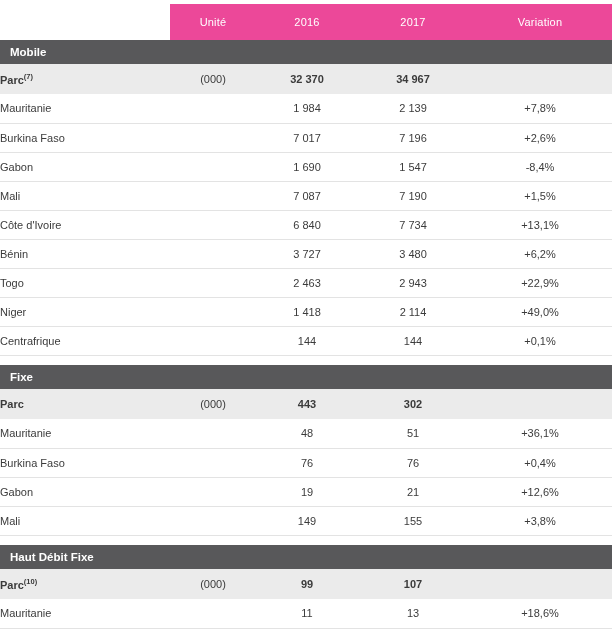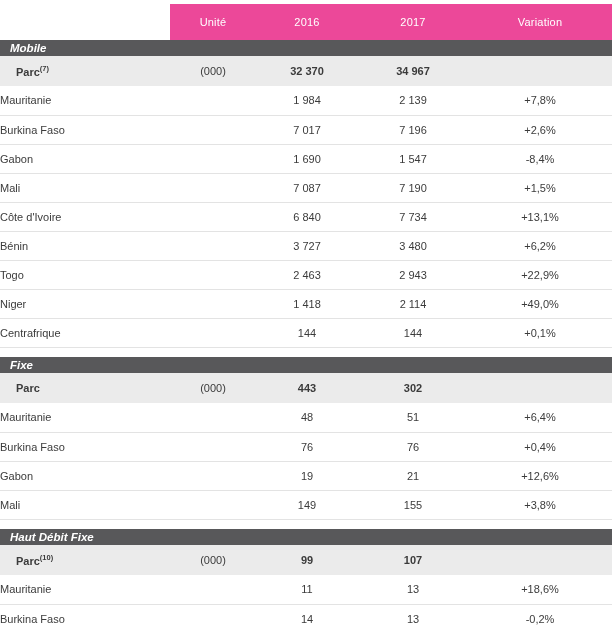--- a/index.html
+++ b/index.html
@@ -39,38 +39,38 @@
   }
   tr.header-row td.hdr {
     background: #ec4899;
     color: #ffffff;
     font-size: 11px;
     text-align: center;
     font-weight: normal;
     letter-spacing: 0.2px;
   }
   
-  tr.section-row { height: 16px; font-style: italic; }
+  tr.section-row { height: 24px; }
   tr.section-row td {
     background: #58585a;
     color: #ffffff;
     font-weight: bold;
     font-size: 11.5px;
   }
   tr.section-row td.sec-label {
     padding-left: 10px;
   }
   
   tr.parc-row { height: 30px; }
   tr.parc-row td {
     background: #ebebeb;
     font-weight: bold;
     color: #3b3b3b;
   }
-  tr.parc-row td.lbl { padding-left: 16px; }
+  tr.parc-row td.lbl { }
   tr.parc-row td.unit { text-align: center; font-weight: normal; color: #3b3b3b;}
   tr.parc-row td.num  { text-align: center; }
   tr.parc-row td.var  { text-align: center; }
 
   
   tr.data-row { height: 29px; }
   tr.data-row td {
     background: #ffffff;
     border-bottom: 1px solid #e3e3e3;
   }
@@ -203,21 +203,21 @@
         <td class="unit">(000)</td>
         <td class="num">443</td>
         <td class="num">302</td>
         <td class="var"></td>
       </tr>
       <tr class="data-row">
         <td class="lbl">Mauritanie</td>
         <td></td>
         <td class="num">48</td>
         <td class="num">51</td>
-        <td class="var">+6,4%</td>
+        <td class="var">+36,1%</td>
       </tr>
       <tr class="data-row">
         <td class="lbl">Burkina Faso</td>
         <td></td>
         <td class="num">76</td>
         <td class="num">76</td>
         <td class="var">+0,4%</td>
       </tr>
       <tr class="data-row">
         <td class="lbl">Gabon</td>

